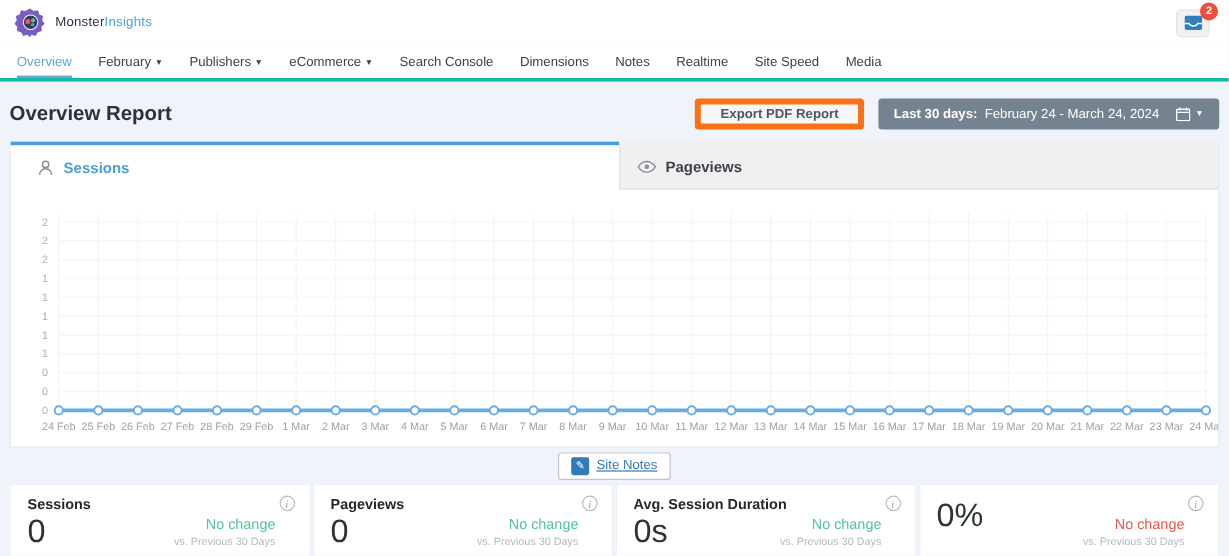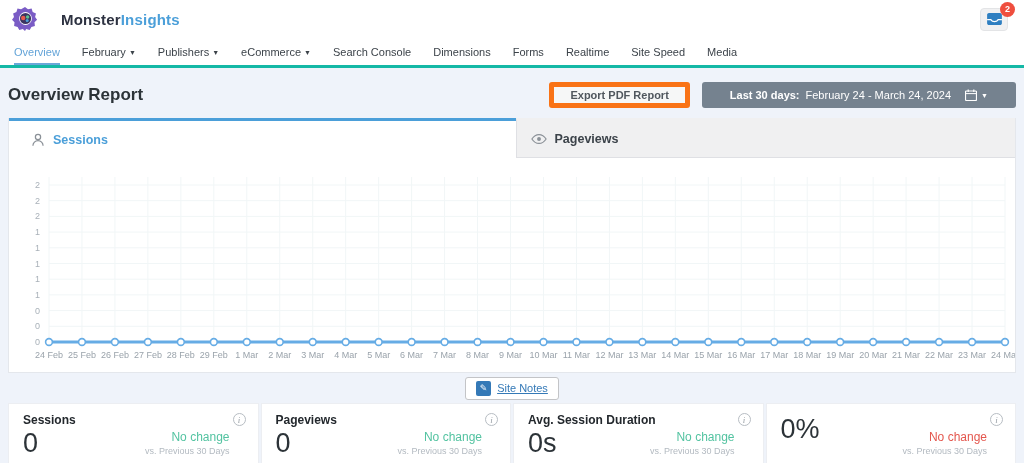--- a/index.html
+++ b/index.html
@@ -3,21 +3,21 @@
 <meta charset="utf-8">
 <style>
   * { margin:0; padding:0; box-sizing:border-box; }
   html,body { width:1024px; height:463px; overflow:hidden;
     font-family:"Liberation Sans", sans-serif; background:#eff3fa; }
 
   
   .app-header { height:38px; background:#fff; display:flex; align-items:center;
     justify-content:space-between; padding:0 16px 0 12px; }
   .logo { display:flex; align-items:center; gap:8px; }
-  .logo-text { font-size:15px; font-weight:bold; letter-spacing:.2px;margin-left:15px; }
+  .logo-text { font-size:11px; font-weight:normal; letter-spacing:.2px; }
   .logo-text .m { color:#2d3241; }
   .logo-text .i { color:#4b9fd9; }
   .inbox-btn { position:relative; width:28px; height:23px; background:#f1f1f2;
     border:1px solid #e3e4e6; border-radius:4px; display:flex; align-items:center;
     justify-content:center; cursor:pointer; }
   .badge { position:absolute; top:-7px; right:-8px; min-width:15px; height:15px;
     background:#ef4e3e; color:#fff; font-size:9px; font-weight:bold; border-radius:50%;
     display:flex; align-items:center; justify-content:center; padding:0 3px; }
 
   
@@ -33,21 +33,21 @@
   
   .report-row { display:flex; align-items:center; justify-content:space-between;
     margin:14px 8px 10px; }
   .report-title { font-size:17px; font-weight:bold; color:#2c3338; }
   .report-actions { display:flex; align-items:center; gap:12px; }
   .export-btn { height:26px; background:#f6f7f7; border:5px solid #f97316;
     border-radius:3px; font-size:11px; font-weight:bold; color:#50575e;
     padding:0 16px; cursor:pointer; font-family:inherit; }
   .date-btn { height:26px; background:#75828f; border:none; border-radius:3px;
     color:#fff; font-size:11px; display:flex; align-items:center; gap:6px;
-    padding:0 28px; cursor:pointer; font-family:inherit; }
+    padding:0 13px; cursor:pointer; font-family:inherit; }
   .date-btn b { font-weight:bold; }
   .date-btn .cal { display:flex; align-items:center; margin-left:8px; gap:4px; }
 
   
   .chart-card { margin:0 8px; background:#fff; border:1px solid #e4e7ec; border-top:none; }
   .tabbar { display:flex; height:40px; }
   .tab { flex:1; display:flex; align-items:center; gap:8px; padding-left:22px;
     font-size:12.5px; font-weight:bold; cursor:pointer; }
   .tab.active { background:#fff; border-top:3px solid #4b9fd9; color:#4b9fd9; }
   .tab.inactive { background:#f0f0f1; border-top:3px solid #f0f0f1; color:#3c434a;
@@ -117,21 +117,21 @@
       <span>eCommerce</span>
       <span class="caret">▼</span>
     </div>
     <div class="nav-item">
       <span>Search Console</span>
     </div>
     <div class="nav-item">
       <span>Dimensions</span>
     </div>
     <div class="nav-item">
-      <span>Forms</span>
+      <span>Notes</span>
     </div>
     <div class="nav-item">
       <span>Realtime</span>
     </div>
     <div class="nav-item">
       <span>Site Speed</span>
     </div>
     <div class="nav-item">
       <span>Media</span>
     </div>

